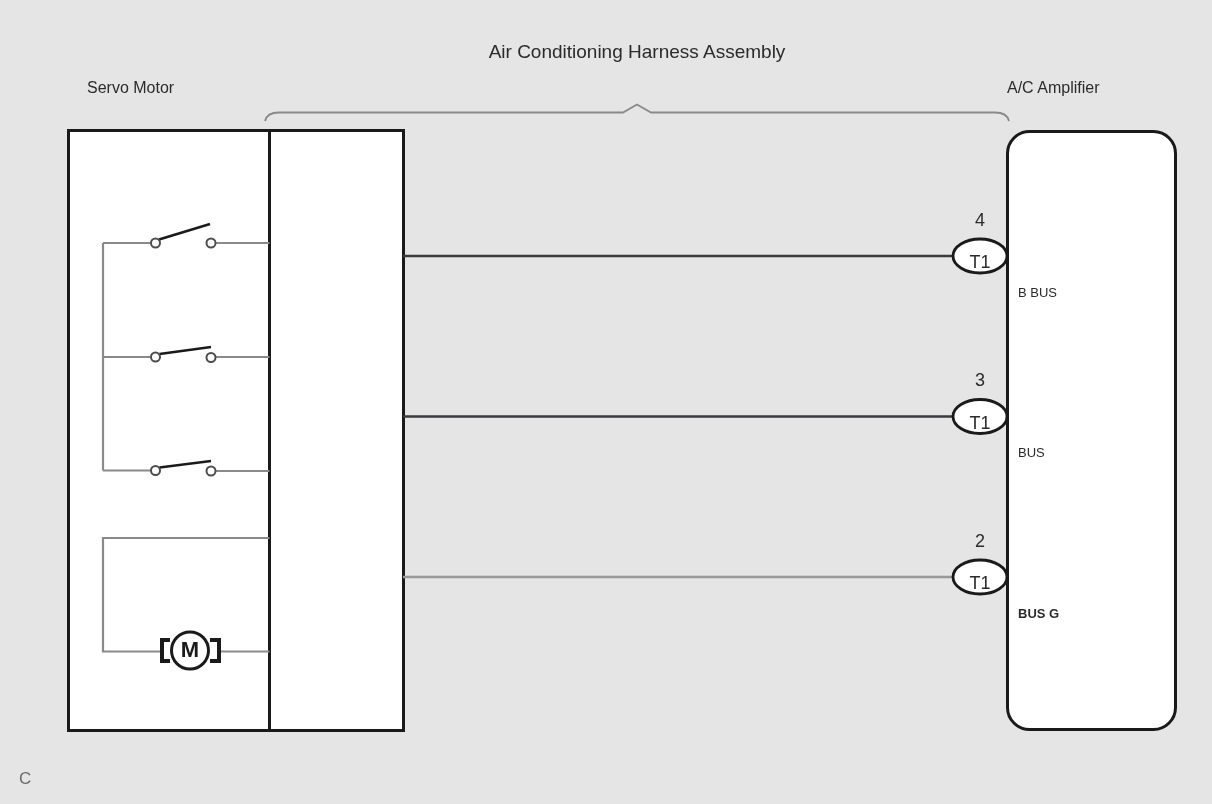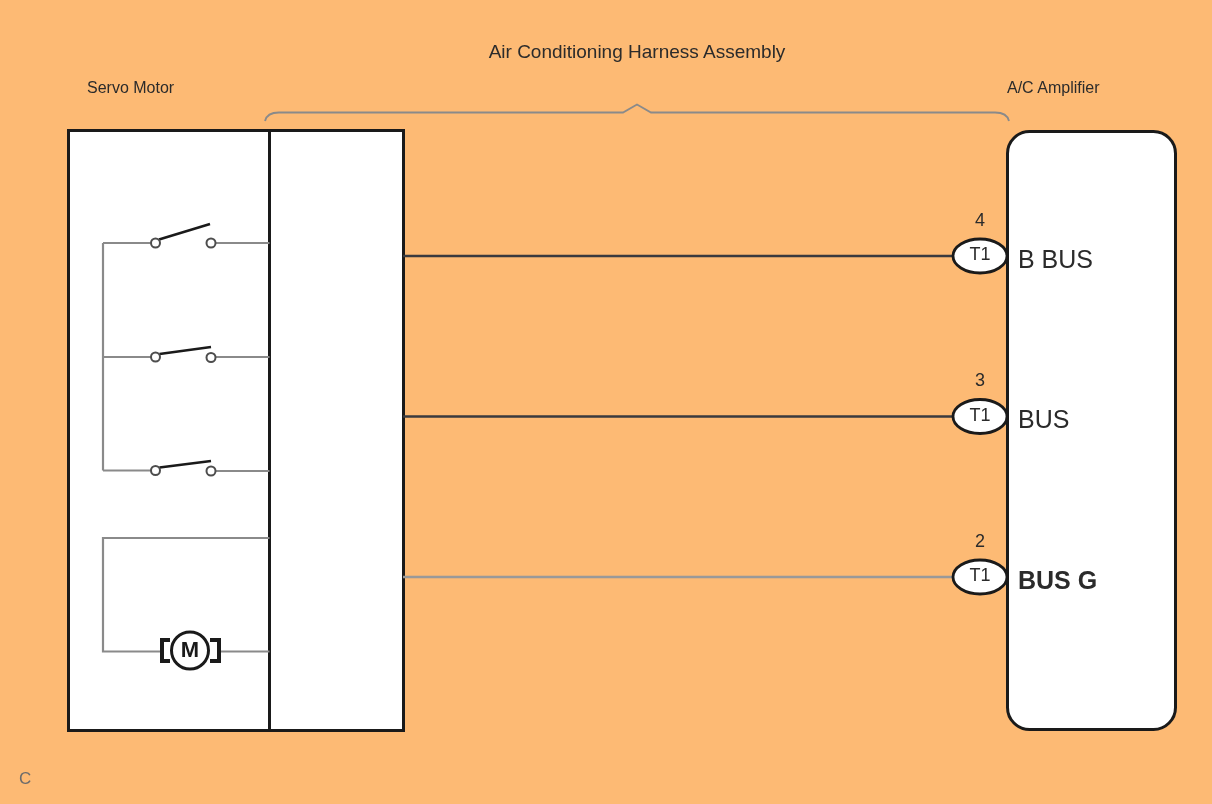--- a/index.html
+++ b/index.html
@@ -1,30 +1,30 @@
 <!DOCTYPE html>
 <html><head>
 <meta charset="utf-8">
 <style>
   html,body{margin:0;padding:0;background:#ffffff;}
   #canvas{
     position:relative;
     width:1212px;height:804px;
-    background:#fdba74;
+    background:#e5e5e5;
     font-family:"Liberation Sans","DejaVu Sans",sans-serif;
     color:#2b2b2b;
     overflow:hidden;
   }
   #linework{position:absolute;left:0;top:0;}
   .lbl{position:absolute;white-space:nowrap;line-height:1.1;}
   .component-label{font-size:16px;}
   .title-label{font-size:19px;text-align:center;}
   .pin-number{font-size:18px;text-align:center;width:54px;}
-  .terminal-text{font-size:18px;text-align:center;width:54px;}
-  .signal-label{font-size:25px;}
+  .terminal-text{font-size:18px;text-align:center;width:54px;margin-top:8px;}
+  .signal-label{font-size:13px;margin-top:40px;}
   .motor-letter{font-size:22px;font-weight:bold;text-align:center;width:44px;}
   .page-marker{font-size:17px;color:#6b6b6b;}
   .centered{}
 </style>
 </head>
 <body>
 
 <div id="canvas">
 
   <svg id="linework" width="1212" height="804" viewBox="0 0 1212 804">

